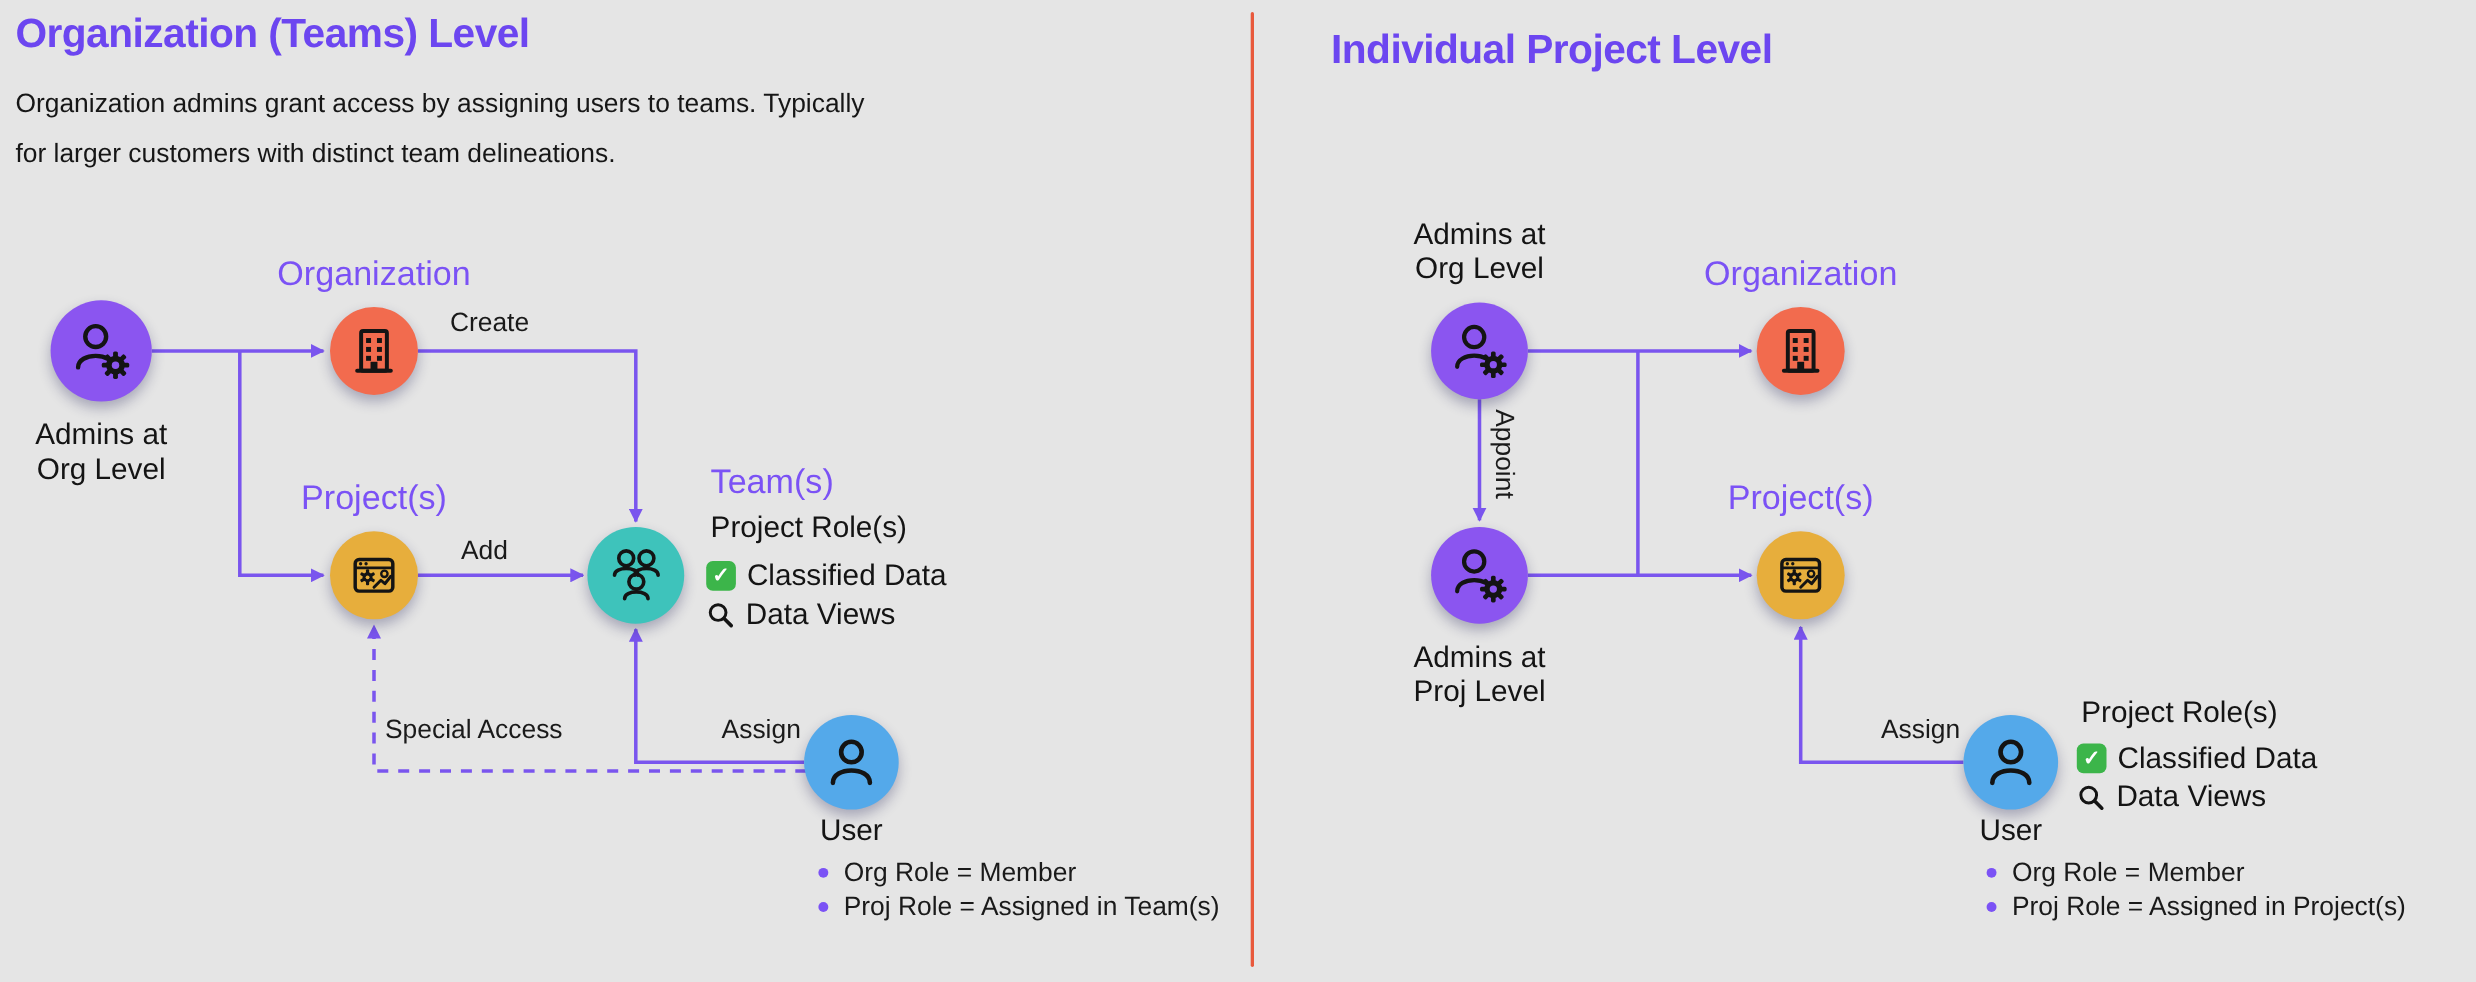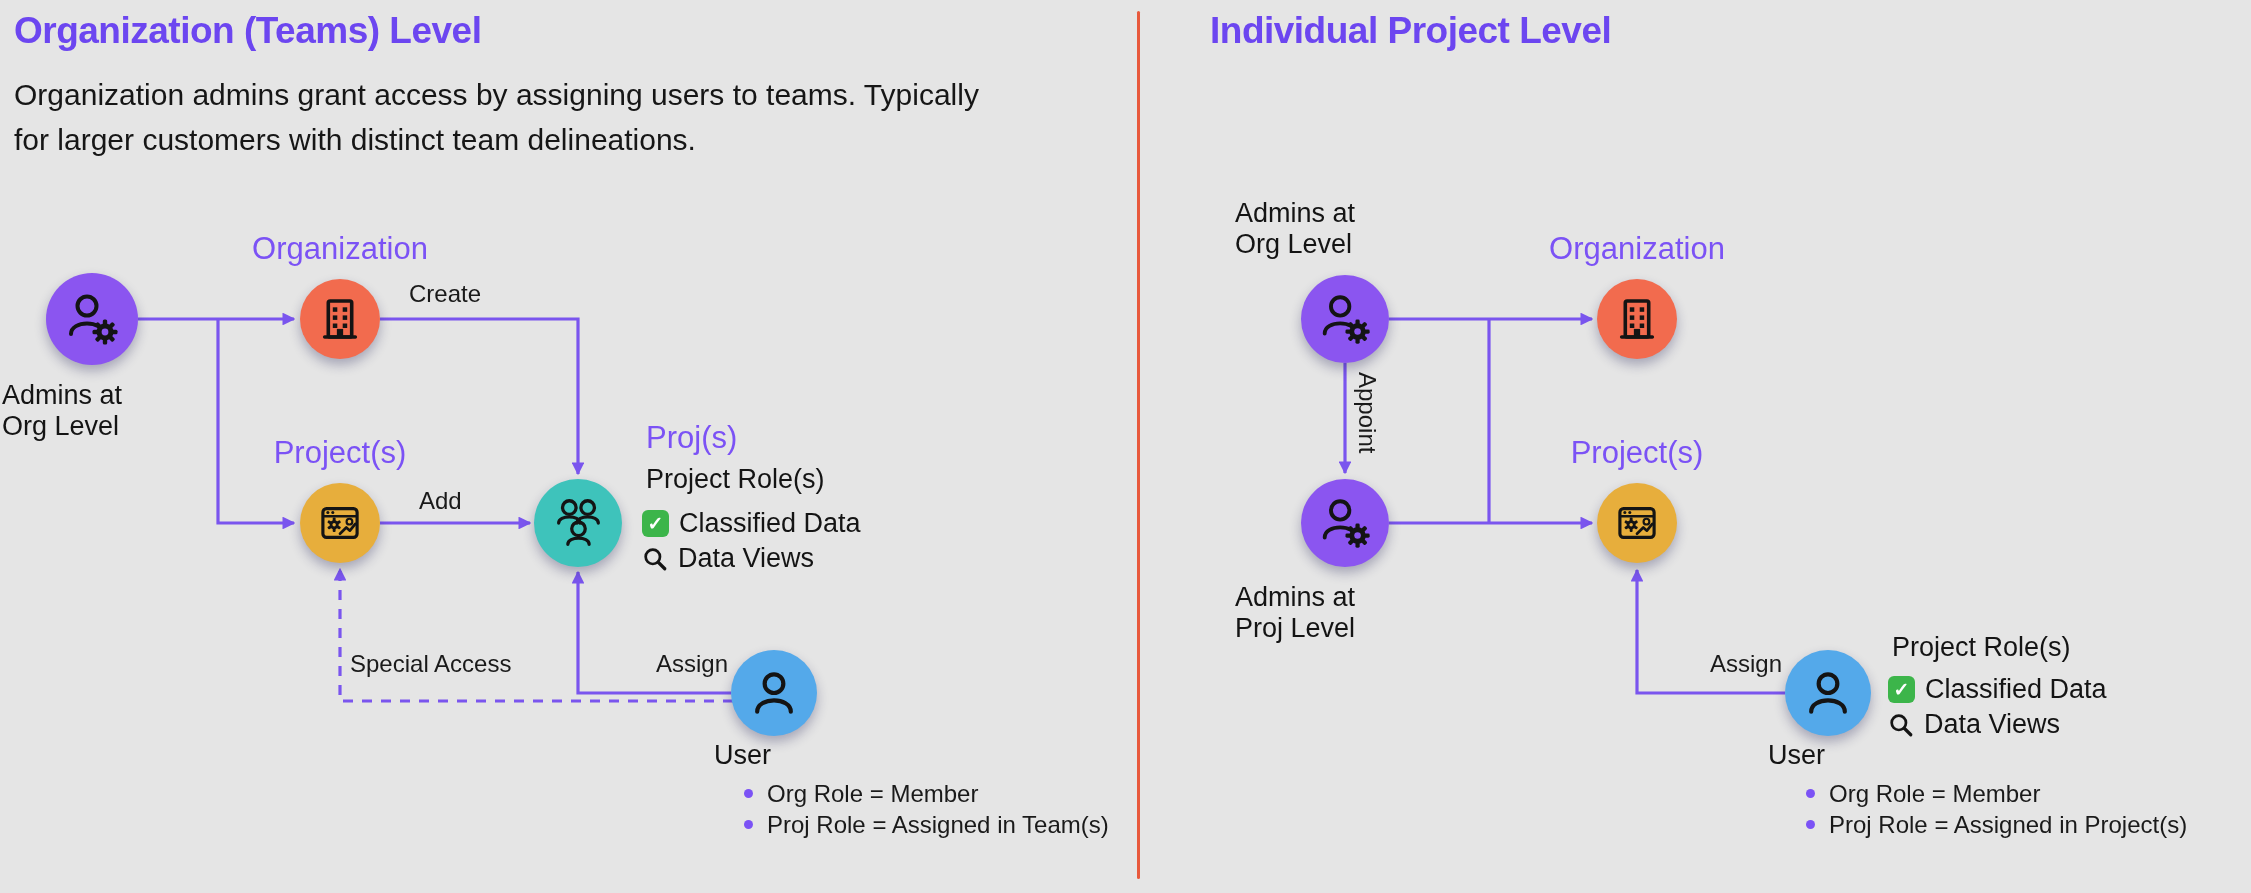--- a/index.html
+++ b/index.html
@@ -1,22 +1,22 @@
 <!DOCTYPE html>
 <html><head>
 <meta charset="utf-8">
 <style>
   html,body{margin:0;padding:0;background:#fff;}
   .canvas{position:relative;width:2251px;height:893px;background:#e5e5e5;overflow:hidden;
           font-family:"Liberation Sans",sans-serif;color:#1a1a1a;padding-left:24px;}
   .abs{position:absolute;}
   .title{font-size:37px;font-weight:700;color:#6C46F0;letter-spacing:-0.5px;white-space:pre-line;}
-  .desc{font-size:30px;color:#161616;line-height:45px;white-space:pre-line;}
+  .desc{font-size:24px;color:#161616;line-height:45px;white-space:pre-line;}
   .nlabel{font-size:31px;color:#7B52F5;white-space:pre-line;}
-  .klabel{font-size:27px;color:#141414;line-height:31px;white-space:pre-line;}
+  .klabel{font-size:27px;color:#141414;line-height:31px;white-space:pre-line;text-align:center;}
   .elabel{font-size:24px;color:#1a1a1a;white-space:nowrap;}
   .center{text-align:center;}
   .node{position:absolute;border-radius:50%;display:flex;align-items:center;justify-content:center;
         box-shadow:0 6px 12px rgba(40,40,90,.33);}
   .edges{position:absolute;left:0;top:0;pointer-events:none;}
   .divider{position:absolute;width:3px;border-radius:2px;background:#E8593C;}
   .dheading{font-size:27px;color:#141414;white-space:nowrap;}
   .drow{position:absolute;display:flex;align-items:center;gap:10px;}
   .dtext{font-size:27px;color:#141414;white-space:nowrap;}
   .check{width:27px;height:27px;border-radius:6px;background:#3CB54A;display:inline-flex;
@@ -106,21 +106,21 @@
         <rect x="-1.6" y="-8" width="3.2" height="16" rx="1" fill="#141414" transform="rotate(120)"></rect>
         <circle r="5" fill="#141414"></circle>
           <circle r="1.9" fill="#E7AE3C"></circle>
       </g>
       <path d="M30 42 L37 35 L41 38.5 L47 31" fill="none" stroke="#141414" stroke-width="3" stroke-linecap="round" stroke-linejoin="round"></path>
       <circle cx="40.5" cy="28.5" r="3.2" fill="none" stroke="#141414" stroke-width="2.4"></circle>
     </svg>
   </div>
   <span class="abs elabel" style="left:419px;top:487px;">Add</span>
 
-  <div class="abs nlabel" style="left:646px;top:420px;">Proj(s)</div>
+  <div class="abs nlabel" style="left:646px;top:420px;">Team(s)</div>
   <div class="node" style="left:534px;top:479px;width:88px;height:88px;background:#3EC3BB;">
     <svg width="58" height="58" viewBox="0 0 60 60">
       <g fill="none" stroke="#141414" stroke-width="3.4" stroke-linecap="round">
         <circle cx="21" cy="14" r="7"></circle>
         <path d="M10 30 C10 21.5 32 21.5 32 30"></path>
         <circle cx="40" cy="14" r="7"></circle>
         <path d="M29 30 C29 21.5 51 21.5 51 30"></path>
         <circle cx="30.5" cy="36" r="7"></circle>
         <path d="M19.5 52 C19.5 43.5 41.5 43.5 41.5 52"></path>
       </g>
@@ -153,21 +153,21 @@
     <div class="brow">
       <span class="dot"></span>
       <span class="btext">Org Role = Member</span>
     </div>
     <div class="brow">
       <span class="dot"></span>
       <span class="btext">Proj Role = Assigned in Team(s)</span>
     </div>
   </div>
 
-  <div class="abs title" style="left:1210px;top:10px;">Individual Project Level</div>
+  <div class="abs title" style="left:1210px;top:24px;">Individual Project Level</div>
 
   <div class="abs klabel" style="left:1235px;top:198px;width:220px;">Admins at
 Org Level</div>
   <div class="node" style="left:1301px;top:275px;width:88px;height:88px;background:#8B55F0;">
     <svg width="58" height="58" viewBox="0 0 60 60">
       <circle cx="25" cy="17" r="9.5" fill="none" stroke="#141414" stroke-width="4"></circle>
       <path d="M9 45 C9 31 41 31 41 45" fill="none" stroke="#141414" stroke-width="4" stroke-linecap="round"></path>
       <g transform="translate(43,43)">
         <rect x="-2.2" y="-12.5" width="4.4" height="25" rx="1.5" fill="#141414"></rect>
         <rect x="-2.2" y="-12.5" width="4.4" height="25" rx="1.5" fill="#141414" transform="rotate(45)"></rect>

